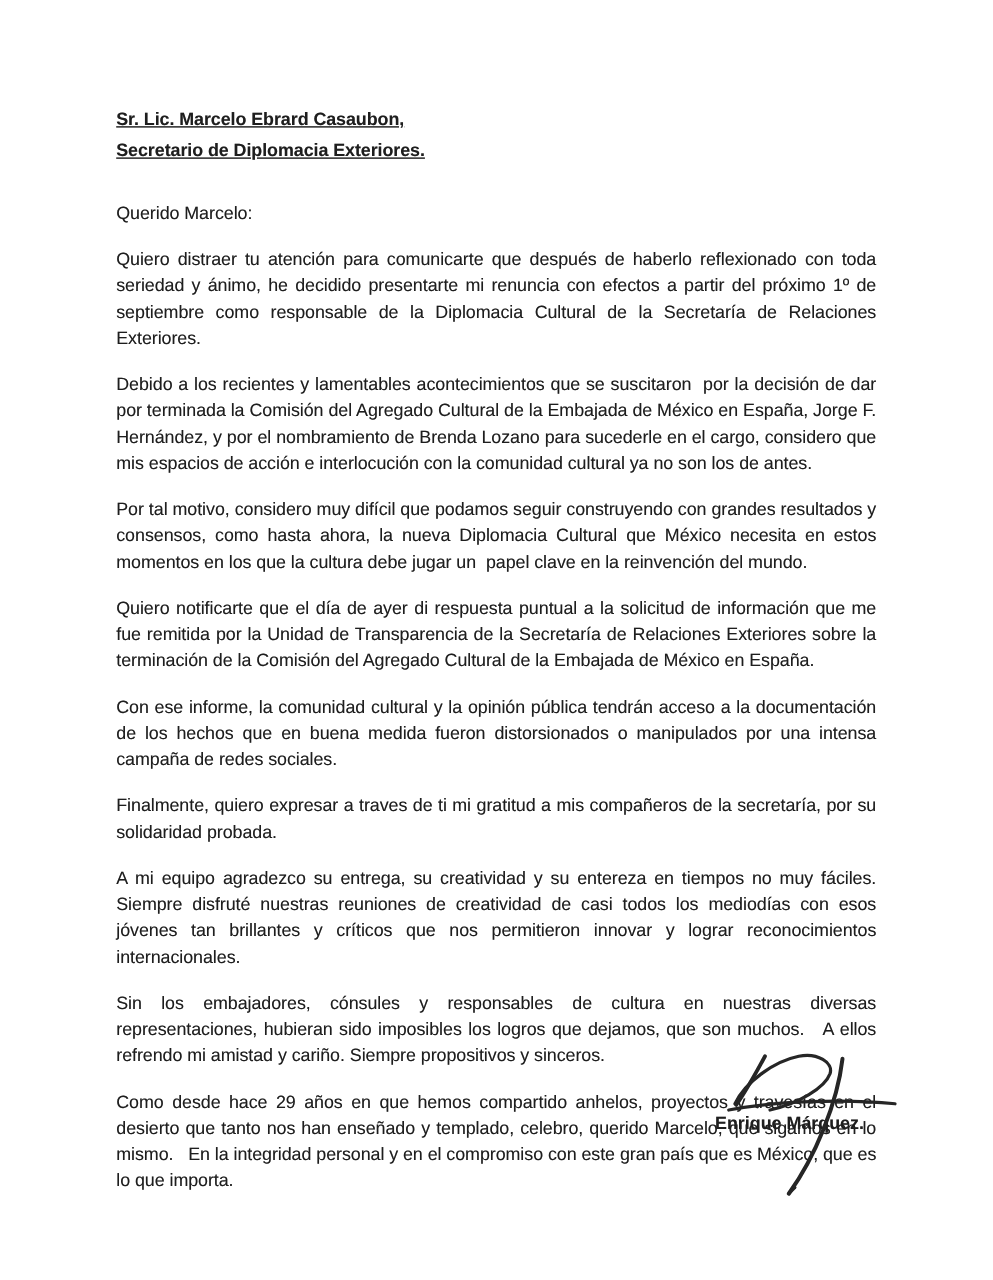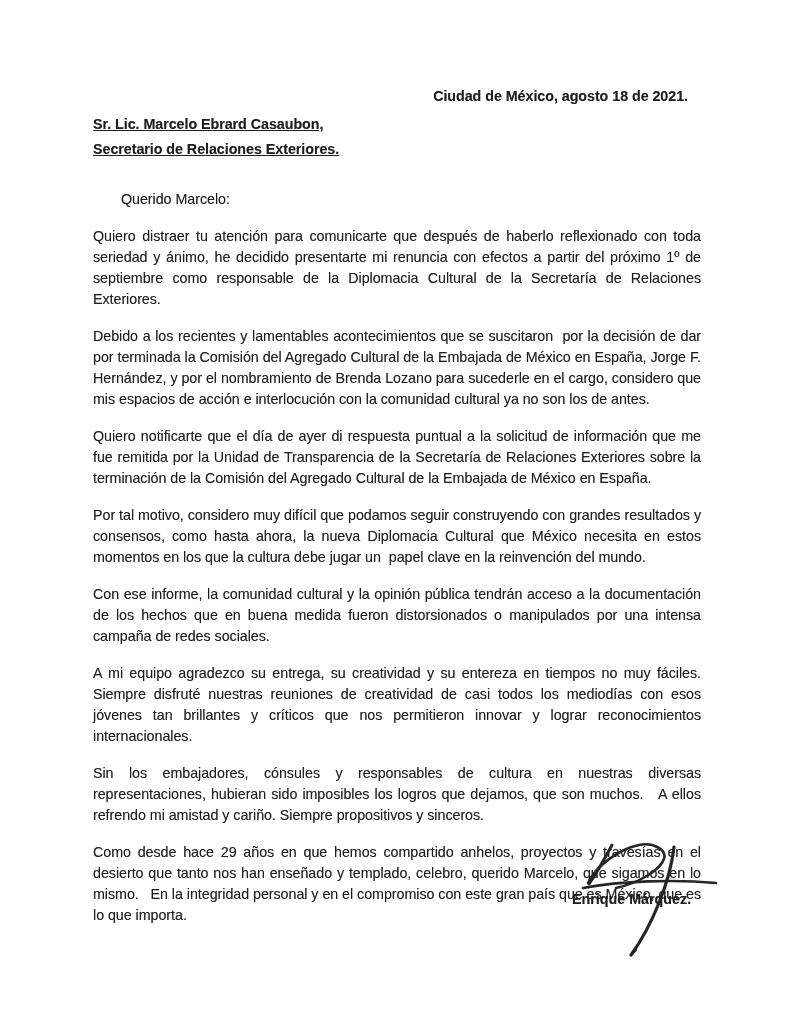--- a/index.html
+++ b/index.html
@@ -33,21 +33,20 @@
     margin-bottom: 7px;
   }
   .recipient-line {
     font-weight: bold;
     margin-bottom: 4px;
     text-decoration: underline;
   }
   .salutation {
     margin-top: 29px;
     margin-bottom: 8px;
-    margin-left: 28px;
   }
   .para {
     text-align: justify;
     white-space: pre-wrap;
     margin: 16px 0 9px 0;
   }
   .sig-name {
     position: absolute;
     left: 572px;
     top: 889px;
@@ -68,35 +67,35 @@
     stroke: #262626;
     stroke-linecap: round;
     stroke-linejoin: round;
   }
 </style>
 </head>
 <body>
 
 <div class="page">
   <div class="content">
-    <div class="dateline">Ciudad de México, agosto 18 de 2021.</div>
 
     <div>
       <div class="recipient-line">Sr. Lic. Marcelo Ebrard Casaubon,</div>
-      <div class="recipient-line">Secretario de Relaciones Exteriores.</div>
+      <div class="recipient-line">Secretario de Diplomacia Exteriores.</div>
     </div>
 
     <div class="salutation">Querido Marcelo:</div>
 
     <div>
       <p class="para">Quiero distraer tu atención para comunicarte que después de haberlo reflexionado con toda seriedad y ánimo, he decidido presentarte mi renuncia con efectos a partir del próximo 1º de septiembre como responsable de la Diplomacia Cultural de la Secretaría de Relaciones Exteriores.</p>
       <p class="para">Debido a los recientes y lamentables acontecimientos que se suscitaron  por la decisión de dar por terminada la Comisión del Agregado Cultural de la Embajada de México en España, Jorge F. Hernández, y por el nombramiento de Brenda Lozano para sucederle en el cargo, considero que mis espacios de acción e interlocución con la comunidad cultural ya no son los de antes.</p>
+      <p class="para">Por tal motivo, considero muy difícil que podamos seguir construyendo con grandes resultados y consensos, como hasta ahora, la nueva Diplomacia Cultural que México necesita en estos momentos en los que la cultura debe jugar un  papel clave en la reinvención del mundo.</p>
       <p class="para">Quiero notificarte que el día de ayer di respuesta puntual a la solicitud de información que me fue remitida por la Unidad de Transparencia de la Secretaría de Relaciones Exteriores sobre la terminación de la Comisión del Agregado Cultural de la Embajada de México en España.</p>
-      <p class="para">Por tal motivo, considero muy difícil que podamos seguir construyendo con grandes resultados y consensos, como hasta ahora, la nueva Diplomacia Cultural que México necesita en estos momentos en los que la cultura debe jugar un  papel clave en la reinvención del mundo.</p>
       <p class="para">Con ese informe, la comunidad cultural y la opinión pública tendrán acceso a la documentación de los hechos que en buena medida fueron distorsionados o manipulados por una intensa campaña de redes sociales.</p>
+      <p class="para">Finalmente, quiero expresar a traves de ti mi gratitud a mis compañeros de la secretaría, por su solidaridad probada.</p>
       <p class="para">A mi equipo agradezco su entrega, su creatividad y su entereza en tiempos no muy fáciles.  Siempre disfruté nuestras reuniones de creatividad de casi todos los mediodías con esos jóvenes tan brillantes y críticos que nos permitieron innovar y lograr reconocimientos internacionales.</p>
       <p class="para">Sin los embajadores, cónsules y responsables de cultura en nuestras diversas representaciones, hubieran sido imposibles los logros que dejamos, que son muchos.   A ellos refrendo mi amistad y cariño. Siempre propositivos y sinceros.</p>
       <p class="para">Como desde hace 29 años en que hemos compartido anhelos, proyectos y travesías en el desierto que tanto nos han enseñado y templado, celebro, querido Marcelo, que sigamos en lo mismo.   En la integridad personal y en el compromiso con este gran país que es México, que es lo que importa.</p>
     </div>
   </div>
 
   <div class="sig-name">Enrique Márquez.</div>
 
   <svg class="sig-flourish" viewBox="0 0 230 170" xmlns="http://www.w3.org/2000/svg">
     <path d="M 87 7 C 80 20 73 33 64 46" stroke-width="3"></path>

